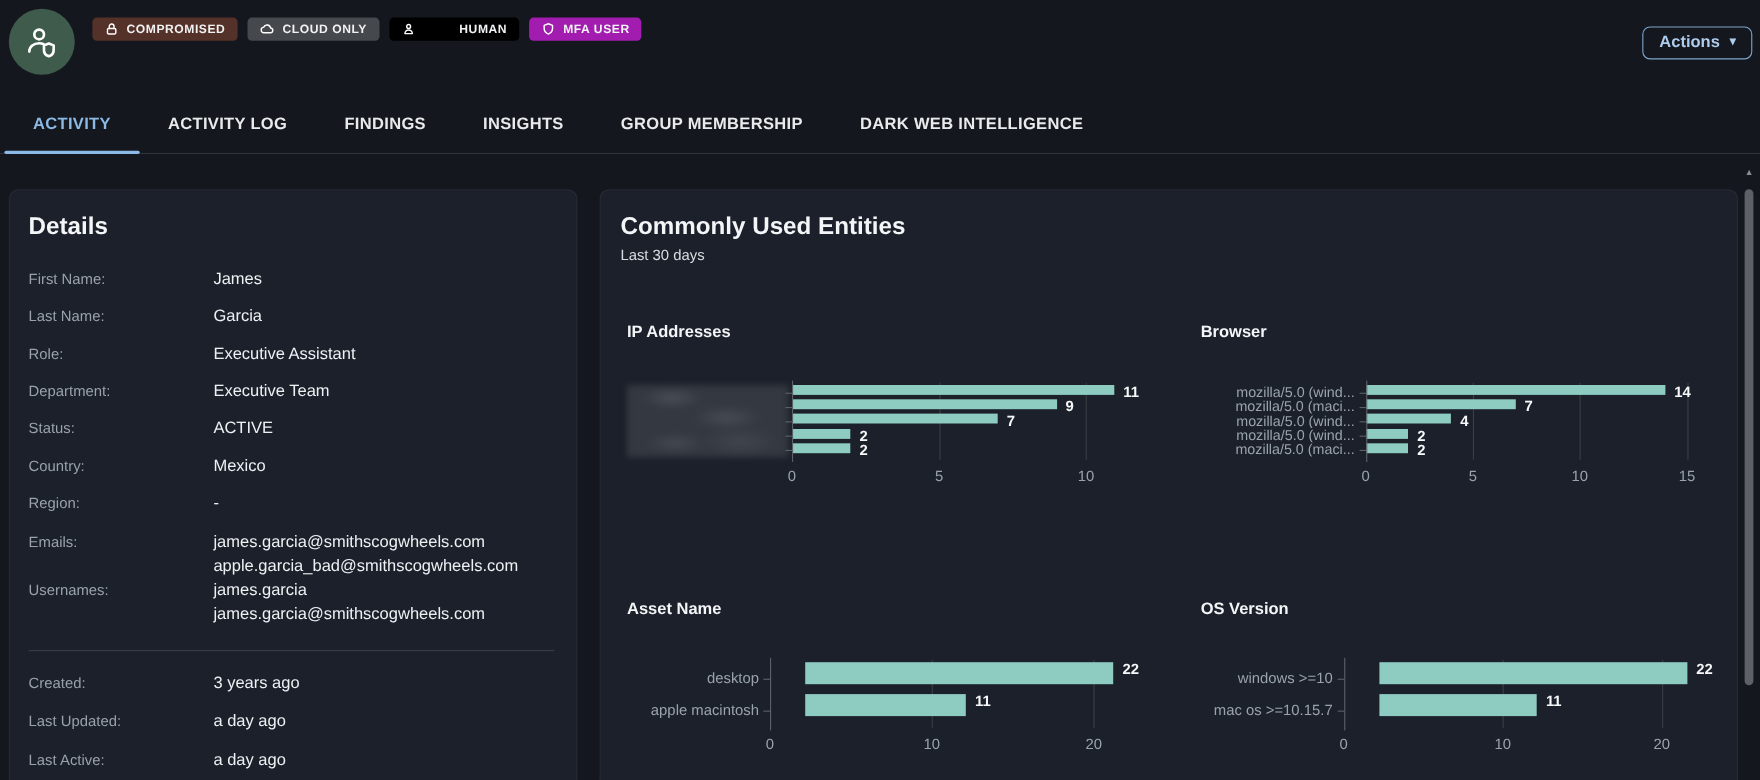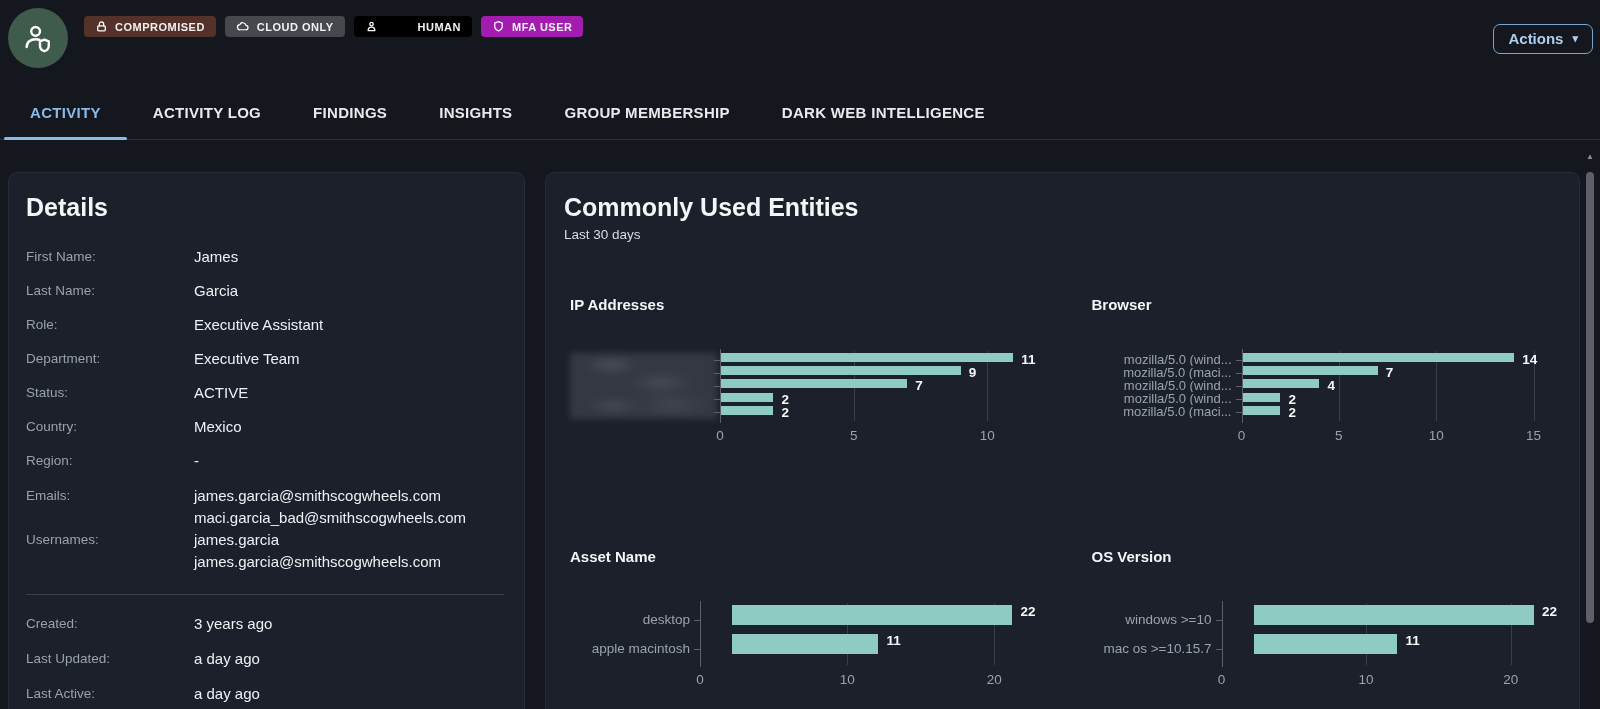--- a/index.html
+++ b/index.html
@@ -43,21 +43,21 @@
     cursor:pointer; position:relative;
   }
   .tab.active { color:#8cbae6; }
   .tab.active::after { content:""; position:absolute; left:0; right:0; bottom:-1px; height:3px; background:#8cbae6; border-radius:2px; }
 
   
   .content { display:flex; gap:20px; padding:32px 20px 0 8px; height:569px; overflow:hidden; }
   .panel { background:#1b202a; border:1px solid rgba(255,255,255,.05); border-radius:9px; height:640px; }
   .details-panel { width:517px; flex:0 0 auto; padding:20px 18px 0 17px; }
   .entities-panel { width:1035px; flex:0 0 auto; padding:20px 18px 0 18px; }
-  .panel h2 { font-size:25px; font-weight:700; color:#f3f5f7; }
+  .panel h2 { font-size:22px; font-weight:700; color:#f3f5f7; }
   .subtitle { font-size:13.5px; color:#d9dde1; margin-top:5px; }
 
   
   #details-rows { margin-top:25px; }
   .drow { display:grid; grid-template-columns:168px 1fr; margin-bottom:15px; }
   .drow .dlabel { font-size:13.5px; color:#99a1ab; line-height:19px; }
   .drow .dvalue { font-size:15px; color:#eef1f3; line-height:19px; }
   .drow.compact { margin-bottom:0; }
   .drow.compact .dvalue, .drow.compact .dlabel { line-height:22px; }
   .divider { border-top:1px solid #3a4048; margin:21px 2px 19px 0; }
@@ -220,21 +220,21 @@
           <div class="drow">
             <div class="dlabel">Region:</div>
             <div>
               <div class="dvalue">-</div>
             </div>
           </div>
           <div class="drow compact">
             <div class="dlabel">Emails:</div>
             <div>
               <div class="dvalue">james.garcia@smithscogwheels.com</div>
-              <div class="dvalue">maci.garcia_bad@smithscogwheels.com</div>
+              <div class="dvalue">apple.garcia_bad@smithscogwheels.com</div>
             </div>
           </div>
           <div class="drow compact">
             <div class="dlabel">Usernames:</div>
             <div>
               <div class="dvalue">james.garcia</div>
               <div class="dvalue">james.garcia@smithscogwheels.com</div>
             </div>
           </div>
         </div>

